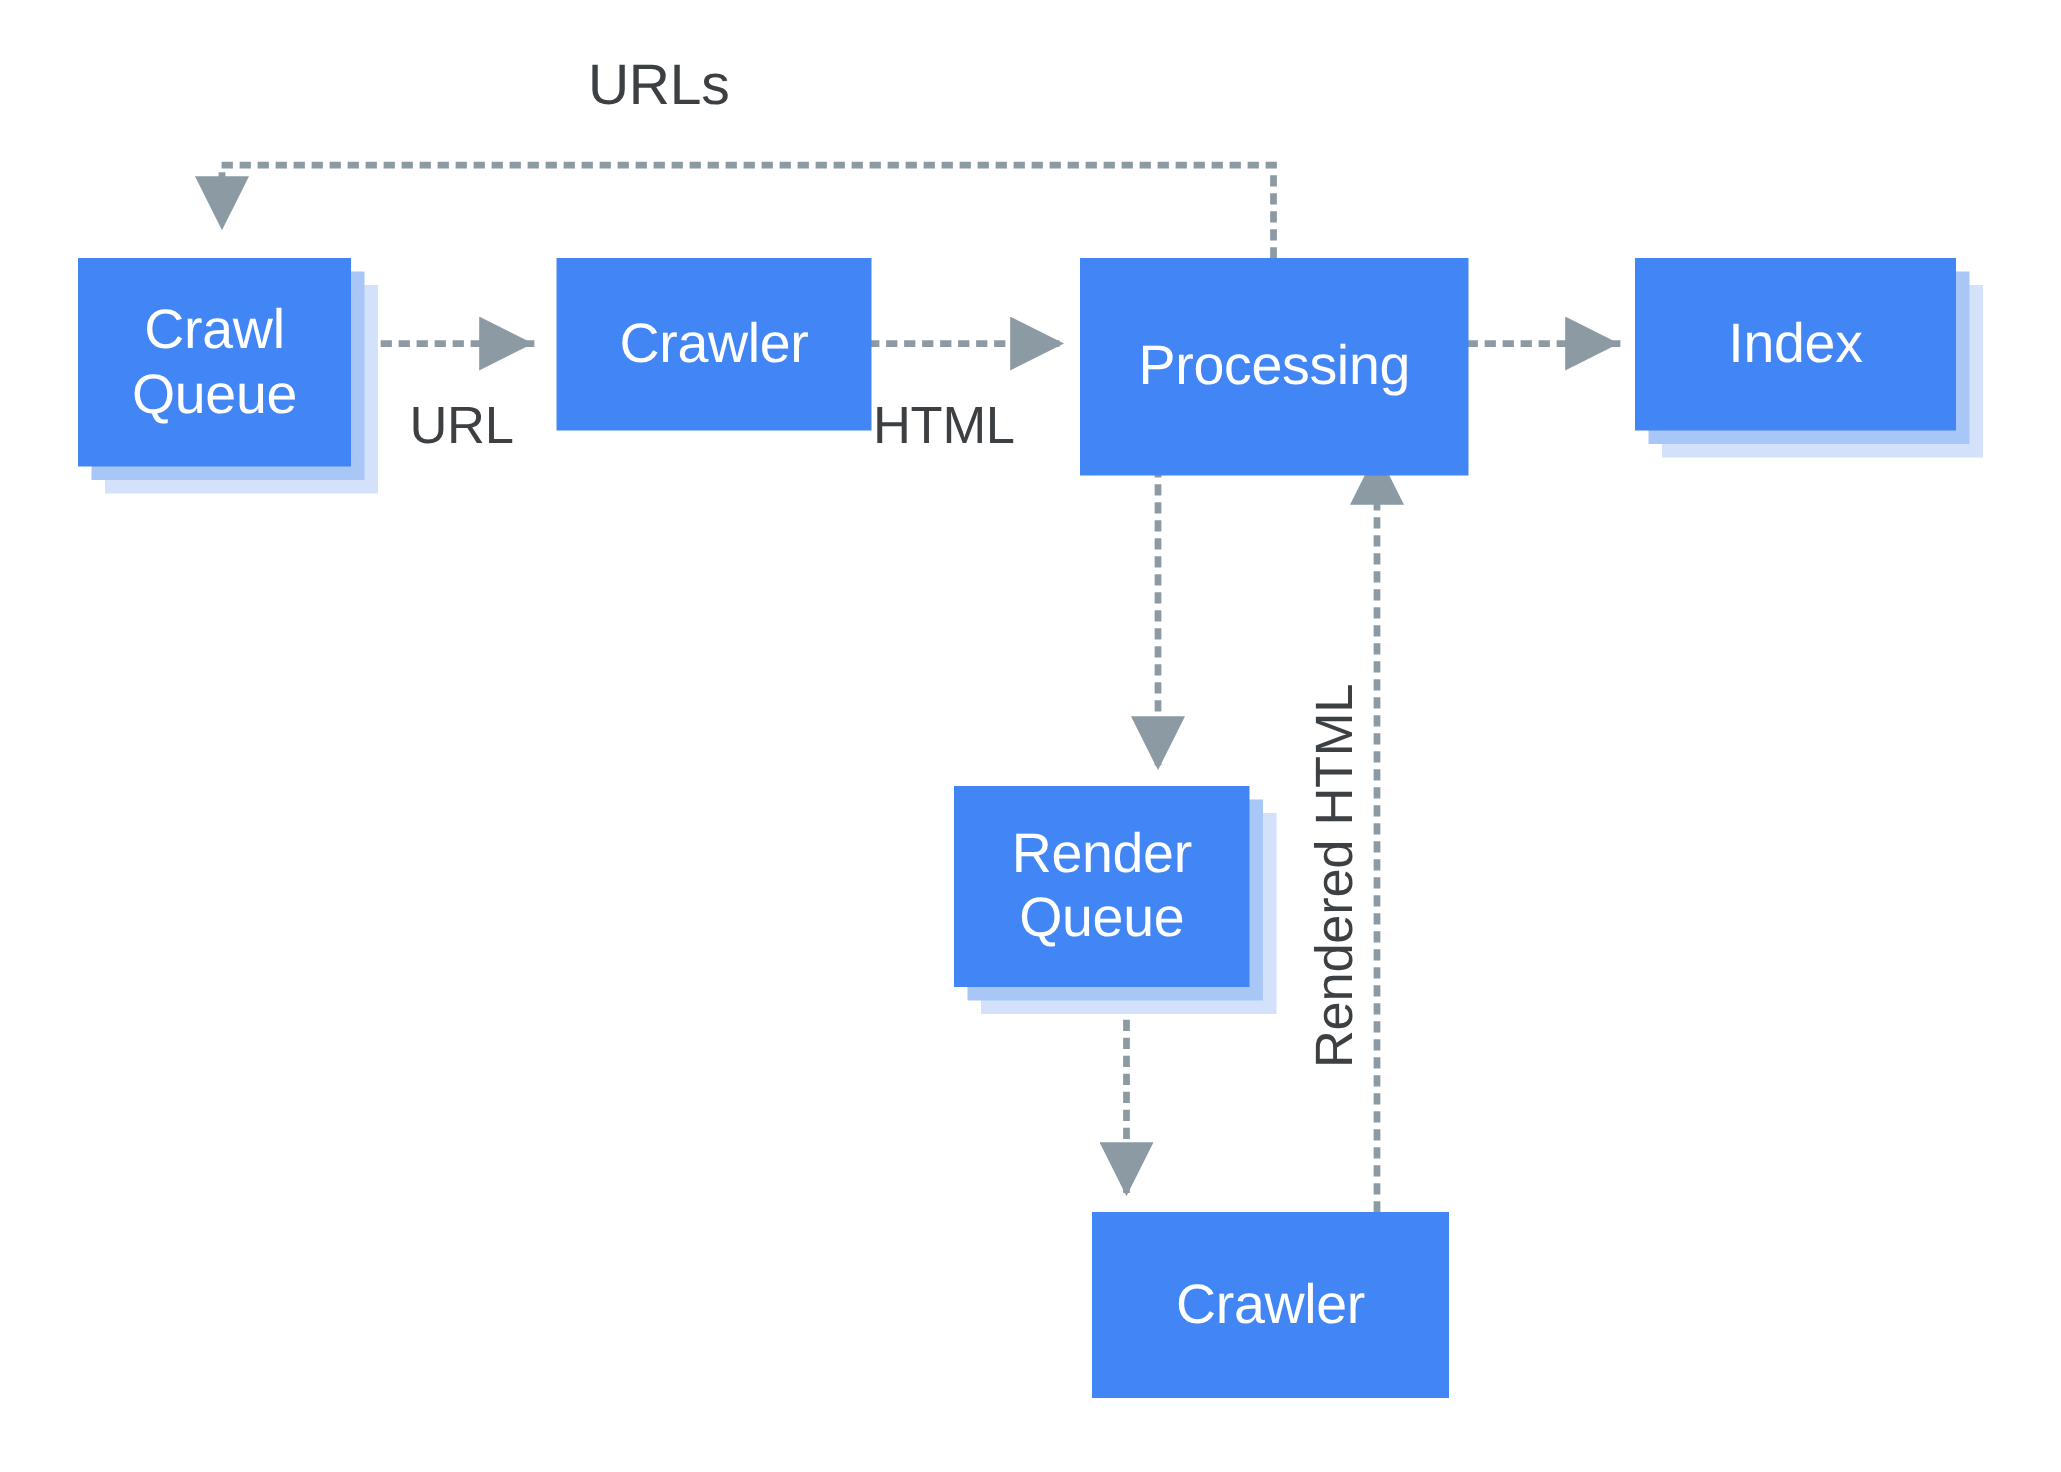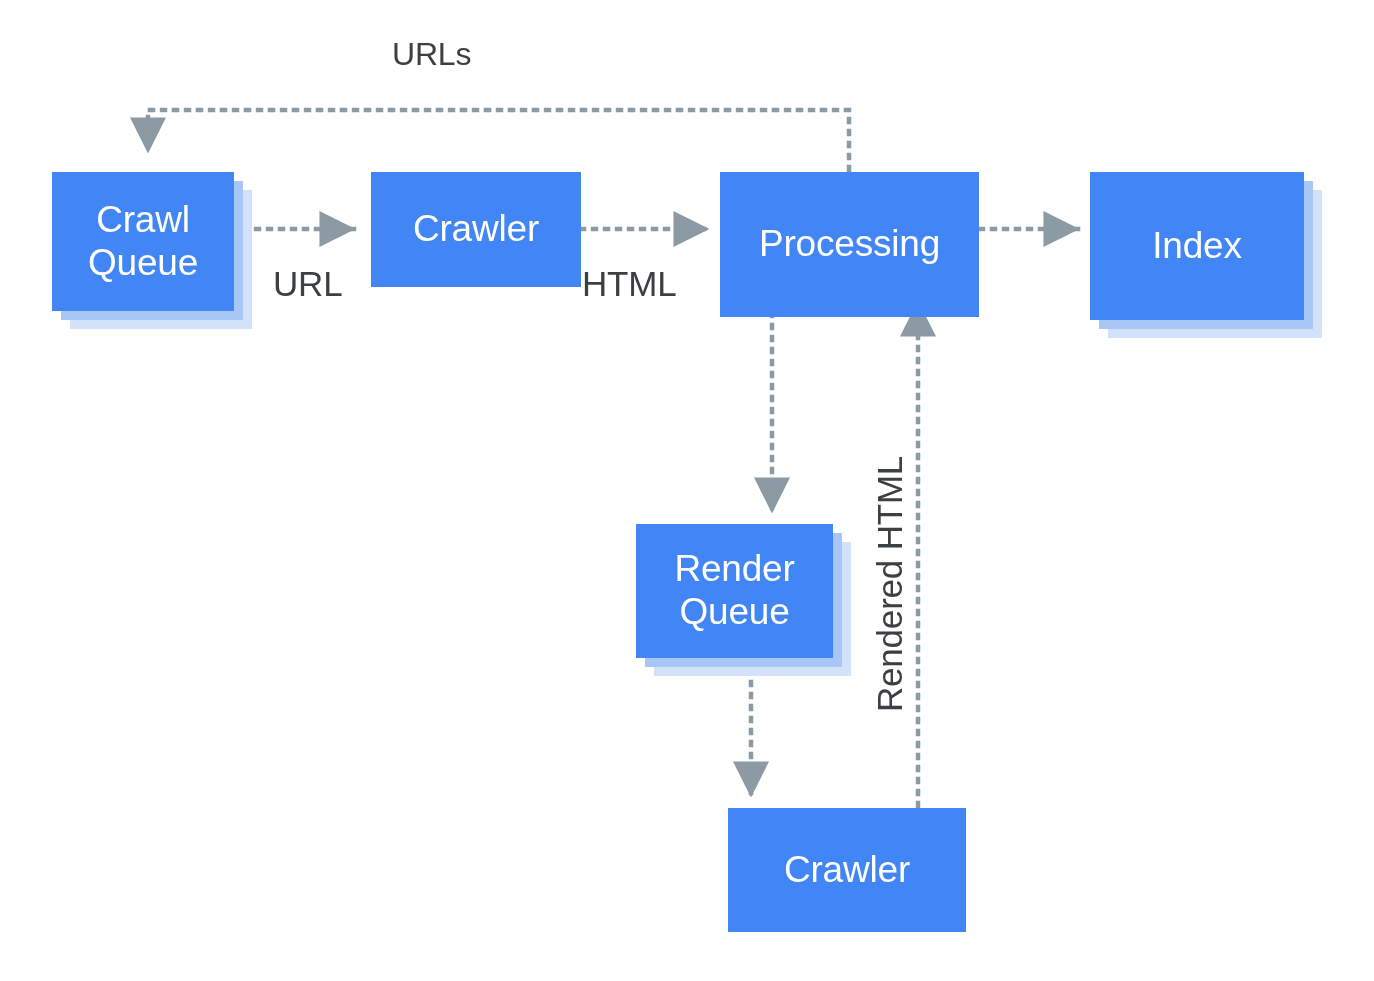--- a/index.html
+++ b/index.html
@@ -80,21 +80,21 @@
     font-size: 35px;
     font-weight: 400;
     white-space: nowrap;
     letter-spacing: -0.2px;
   }
   .edge-label.vertical {
     transform-origin: 0 0;
     transform: rotate(-90deg);
   }
   .edge-label.title {
-    font-size: 32px;
+    font-size: 38px;
   }
 </style>
 </head>
 <body>
 
 <div id="canvas">
 
   <svg id="flow-svg" viewBox="0 0 1374 981">
     <defs>
       <marker id="arrow-right" viewBox="0 0 10 10" refX="9.6" refY="5" markerWidth="8" markerHeight="8" orient="auto-start-reverse">
@@ -148,21 +148,21 @@
       <span class="node-label">Crawler</span>
     </div>
   </div>
 
   <div class="node" style="left:720px; top:172px; width:259px; height:145px;">
     <div class="node-face">
       <span class="node-label">Processing</span>
     </div>
   </div>
 
-  <div class="node" style="left:1090px; top:172px; width:214px; height:148px;">
+  <div class="node" style="left:1090px; top:172px; width:214px; height:115px;">
     <div class="stack-layer-2"></div>
     <div class="stack-layer-1"></div>
     <div class="node-face">
       <span class="node-label">Index</span>
     </div>
   </div>
 
   <div class="node" style="left:636px; top:524px; width:197px; height:134px;">
     <div class="stack-layer-2"></div>
     <div class="stack-layer-1"></div>

